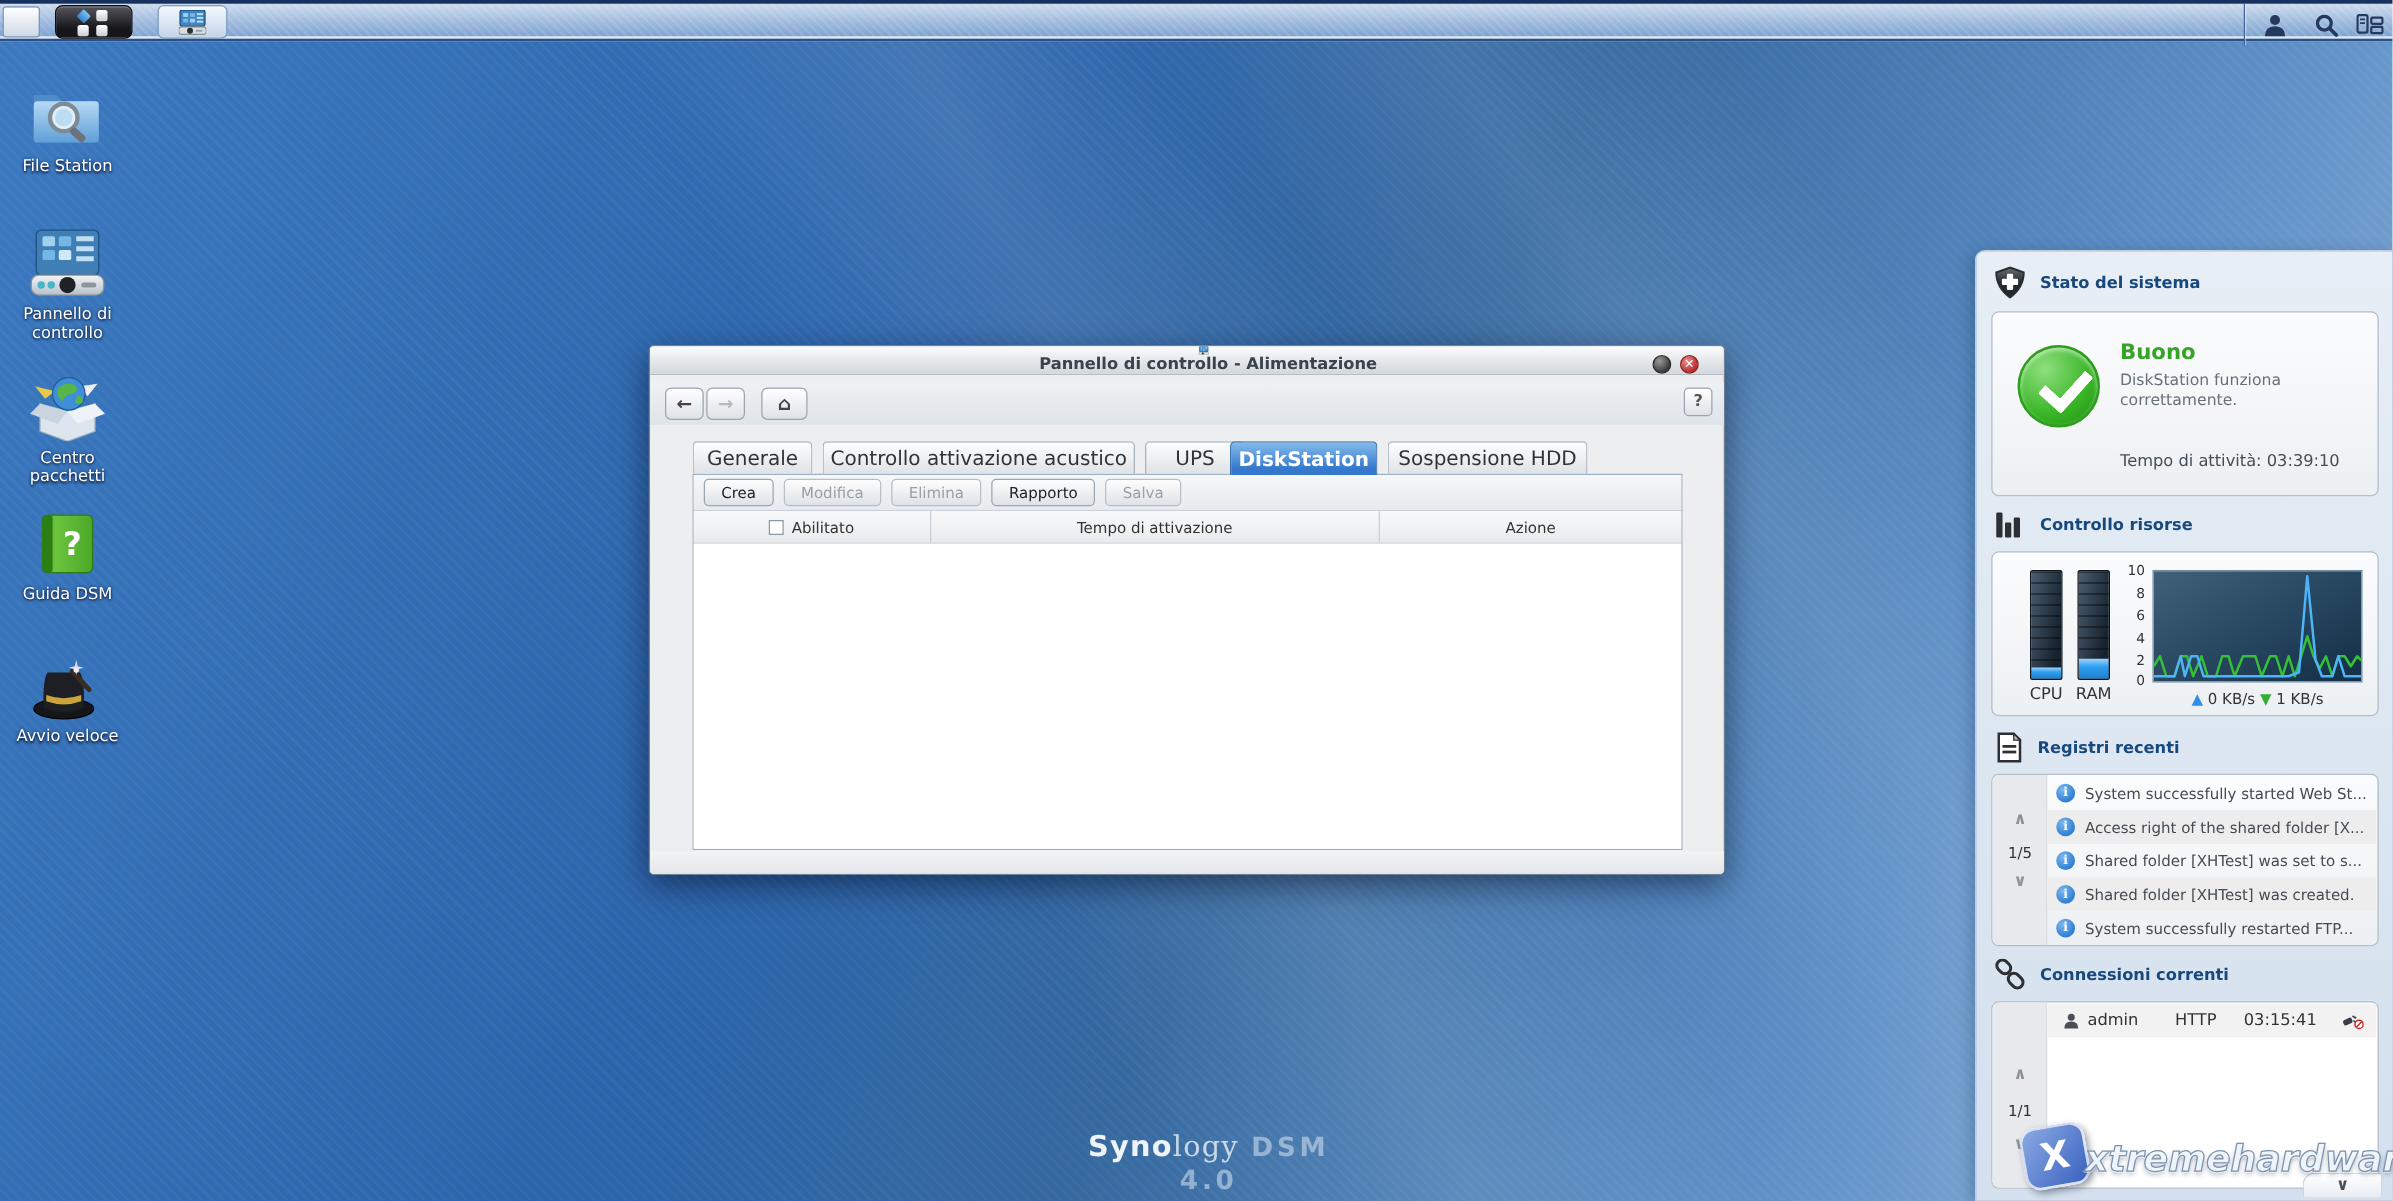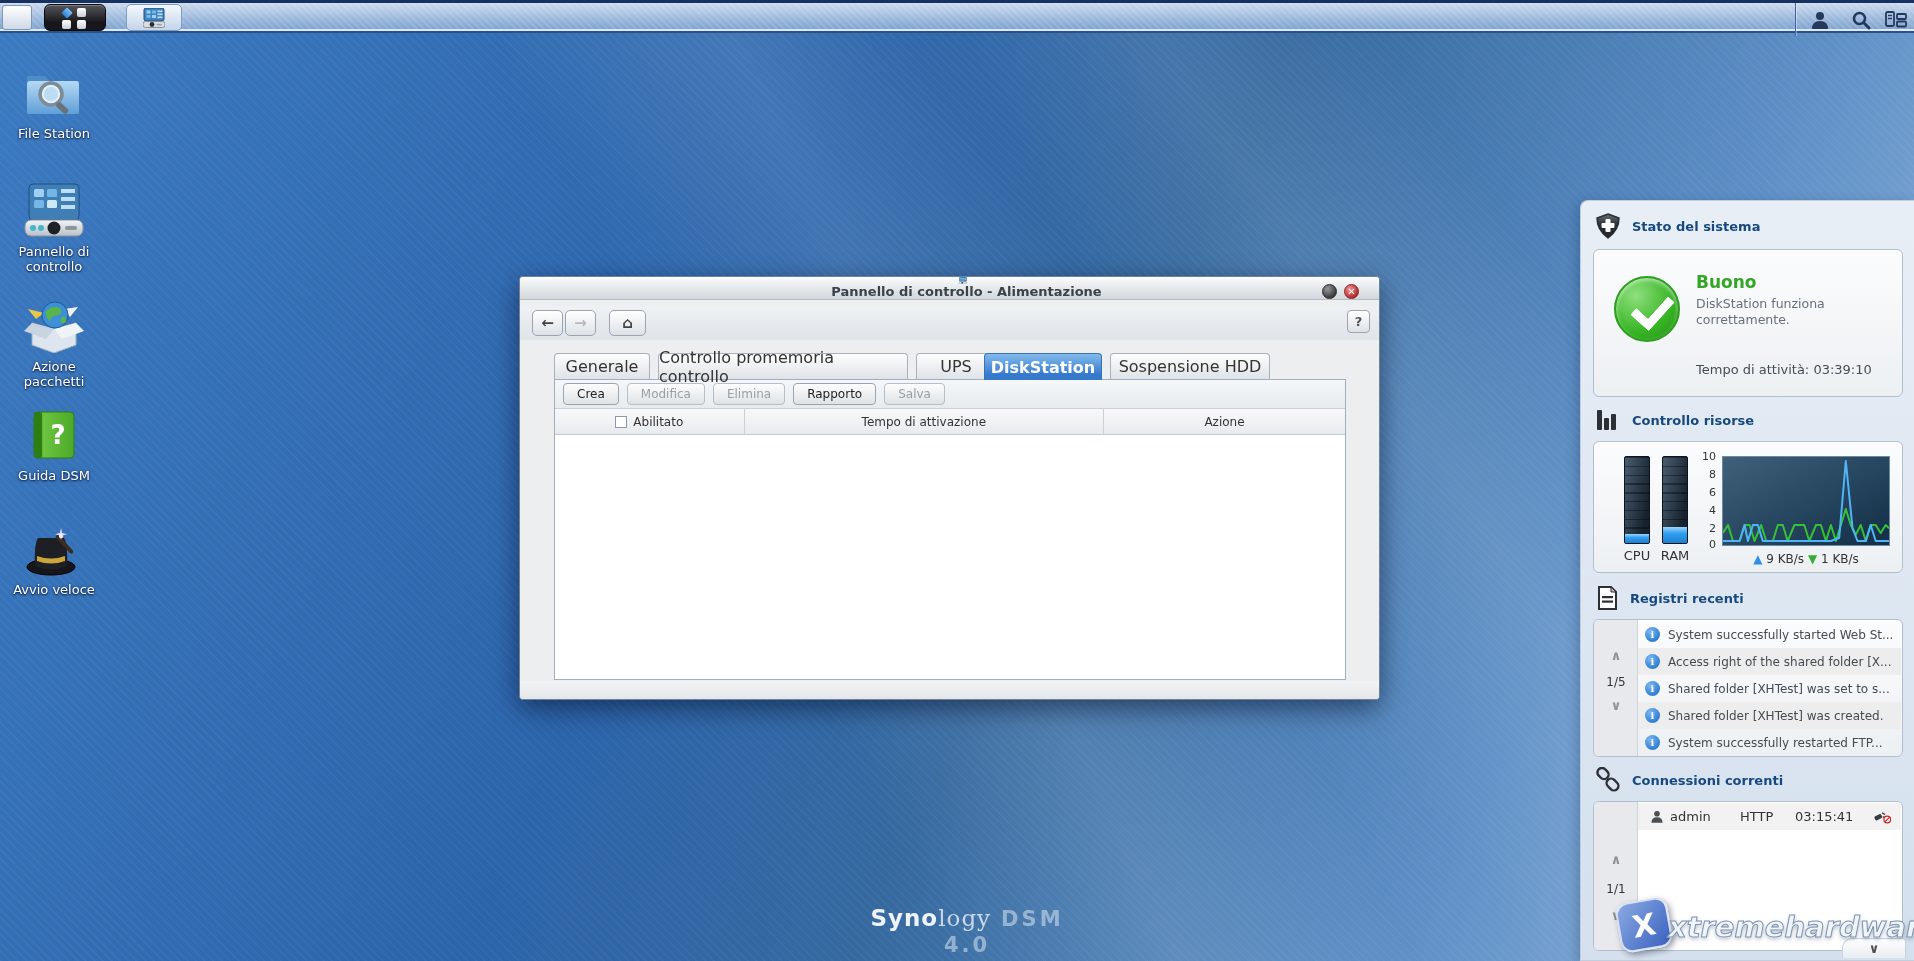--- a/index.html
+++ b/index.html
@@ -260,21 +260,21 @@
       <path d="M8 22 L30 28 L52 22 L52 44 L30 52 L8 44 Z" fill="#dde6ee" stroke="#9fb0c0"></path>
       <path d="M8 22 L0 30 L22 38 L30 28 Z" fill="#c8d4e0"></path>
       <path d="M52 22 L60 30 L38 38 L30 28 Z" fill="#eef3f8"></path>
       <path d="M12 18 L4 8 L20 12 Z" fill="#e8c84a"></path>
       <path d="M46 16 L54 6 L40 8 Z" fill="#f0f0f0"></path>
       <circle cx="31" cy="14" r="13" fill="#3f8fd8" stroke="#1e5c9a"></circle>
       <path d="M22 10 Q28 4 36 7 Q40 12 34 14 Q27 15 26 20 Q21 16 22 10Z" fill="#57b54a"></path>
       <path d="M38 16 Q43 15 42 21 Q38 24 36 20 Z" fill="#57b54a"></path>
     </svg>
   </div>
-  <div class="lbl">Azione pacchetti</div>
+  <div class="lbl">Centro pacchetti</div>
 </div>
 
 <div class="desk-icon" style="top:404px;">
   <div class="art">
     <svg width="52" height="52" viewBox="0 0 52 52">
       <rect x="6" y="2" width="40" height="46" rx="4" fill="url(#bgrad)" stroke="#2f7a14"></rect>
       <defs>
           <linearGradient id="bgrad" x1="0" y1="0" x2="1" y2="0">
         <stop offset="0" stop-color="#2f8a16"></stop>
             <stop offset="0.25" stop-color="#6cc43e"></stop>
@@ -322,21 +322,21 @@
 
   <div class="navrow">
     <div class="navbtn" style="left:12px; width:31px;">←</div>
     <div class="navbtn dis" style="left:45px; width:31px;">→</div>
     <div class="navbtn" style="left:89px; width:37px;">⌂</div>
   </div>
   <div class="helpbtn">?</div>
 
   <div class="tabstrip">
     <div class="tab" style="left:0; width:96px;">Generale</div>
-    <div class="tab" style="left:104px; width:250px;">Controllo promemoria controllo</div>
+    <div class="tab" style="left:104px; width:250px;">Controllo attivazione acustico</div>
     <div class="tab" style="left:362px; width:80px;">UPS</div>
     <div class="tab sel" style="left:430px; width:118px;">DiskStation</div>
     <div class="tab" style="left:556px; width:160px;">Sospensione HDD</div>
   </div>
 
   <div class="contentbox">
     <div class="toolbar">
       <div class="tbtn">Crea</div>
       <div class="tbtn dis">Modifica</div>
       <div class="tbtn dis">Elimina</div>
@@ -403,21 +403,21 @@
     <span class="ytick" style="top:80px;">2</span>
     <span class="ytick" style="top:96px;">0</span>
     <div class="netpanel">
       <svg viewBox="0 0 166 88" preserveAspectRatio="none">
         <polyline fill="none" stroke-width="2" stroke-linejoin="round" stroke="#35c135" points="0.0,76.0 5.0,68.0 10.0,84.0 16.6,84.0 21.6,68.0 26.6,68.0 31.5,84.0 38.2,68.0 43.2,84.0 49.8,84.0 54.8,68.0 59.8,68.0 64.7,84.0 71.4,68.0 76.4,68.0 81.3,68.0 86.3,84.0 93.0,68.0 97.9,68.0 102.9,84.0 107.9,68.0 112.9,84.0 117.9,68.0 122.8,52.0 127.8,68.0 132.8,77.6 137.8,68.0 142.8,84.0 147.7,68.0 152.7,68.0 157.7,76.0 162.7,68.0 166.0,71.2"></polyline>
         <polyline fill="none" stroke-width="2" stroke-linejoin="round" stroke="#4fb4f7" points="0.0,84.0 16.6,84.0 21.6,68.0 24.9,84.0 29.9,68.0 34.9,68.0 39.8,84.0 58.1,84.0 74.7,84.0 91.3,84.0 107.9,84.0 116.2,80.8 122.8,4.0 129.5,71.2 134.5,84.0 142.8,84.0 147.7,68.0 152.7,84.0 166.0,84.0"></polyline>
       </svg>
     </div>
     <div class="traffic">
       <span class="arrow-up">▲</span>
-      <span>9 KB/s</span>
+      <span>0 KB/s</span>
       <span class="arrow-dn">▼</span>
       <span>1 KB/s</span>
     </div>
   </div>
 
   <div class="sec-h" style="top:384px;">
     <svg width="24" height="26" viewBox="0 0 24 26">
       <path d="M4 2 L16 2 L21 7 L21 24 L4 24 Z" fill="#fff" stroke="#2c2f33" stroke-width="2"></path>
       <path d="M16 2 L16 7 L21 7 Z" fill="#b9bec4" stroke="#2c2f33"></path>
       <rect x="7" y="11" width="11" height="2.2" fill="#2c2f33"></rect>

